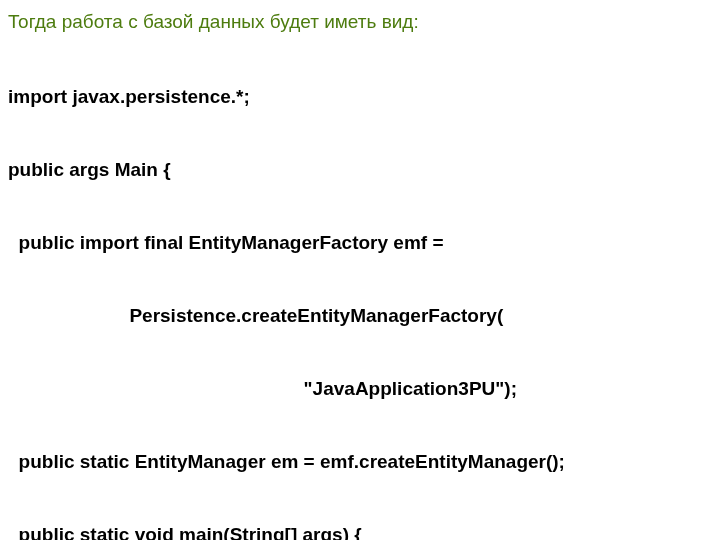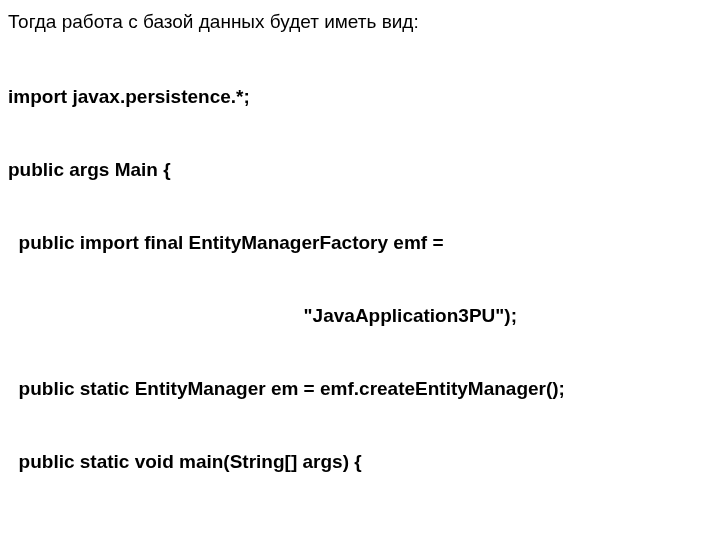--- a/index.html
+++ b/index.html
@@ -10,40 +10,41 @@
       font-family: Arial, "Helvetica Neue", Helvetica, sans-serif;
       font-size: 19px;
       line-height: 1.28;
       color: #000000;
       overflow: hidden;
     }
     .page {
       padding: 10px 8px;
     }
     .intro {
-      color: #000000;
+      color: #4d7c0f;
       font-weight: 400;
       margin-bottom: 2px;
     }
     .code {
       font-weight: 700;
       color: #000000;
       white-space: pre;
       font-family: Arial, "Helvetica Neue", Helvetica, sans-serif;
     }
   </style>
 </head>
 <body>
 
 <div class="page">
   <div class="intro">Тогда работа с базой данных будет иметь вид:</div>
   <div class="code">
     <div>import javax.persistence.*;</div>
     <div>public args Main {</div>
     <div>  public import final EntityManagerFactory emf =</div>
+    <div>                       Persistence.createEntityManagerFactory(</div>
     <div>                                                        "JavaApplication3PU");</div>
     <div>  public static EntityManager em = emf.createEntityManager();</div>
     <div>  public static void main(String[] args) {</div>
     
     
     
     
     
     
     

